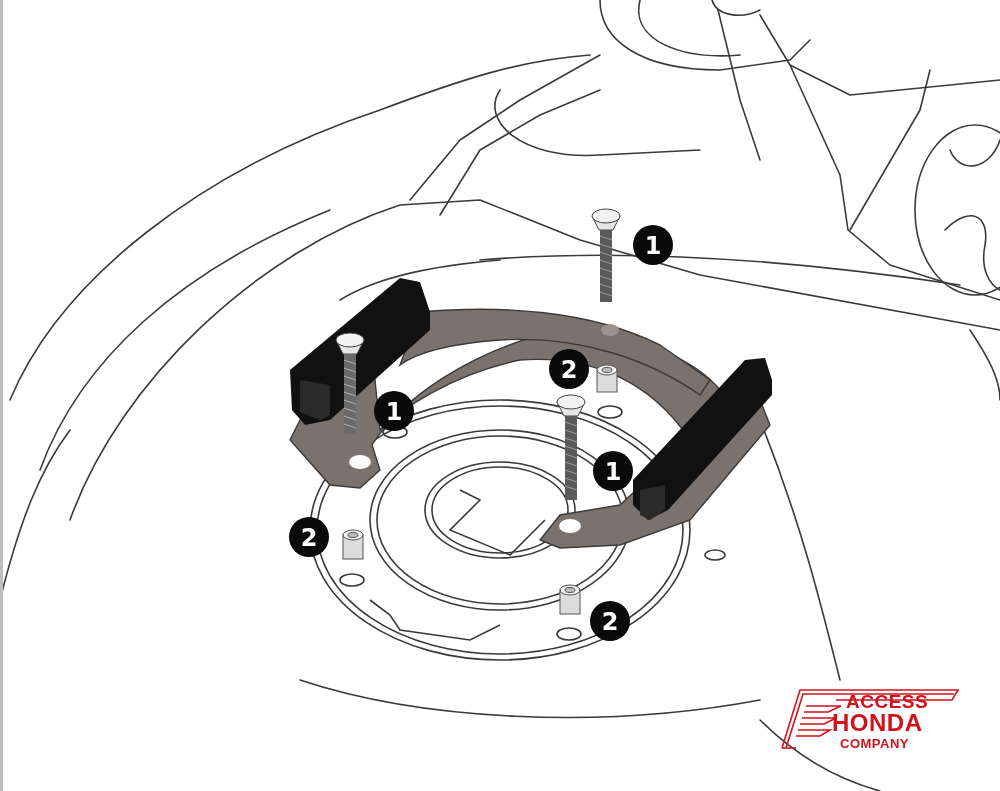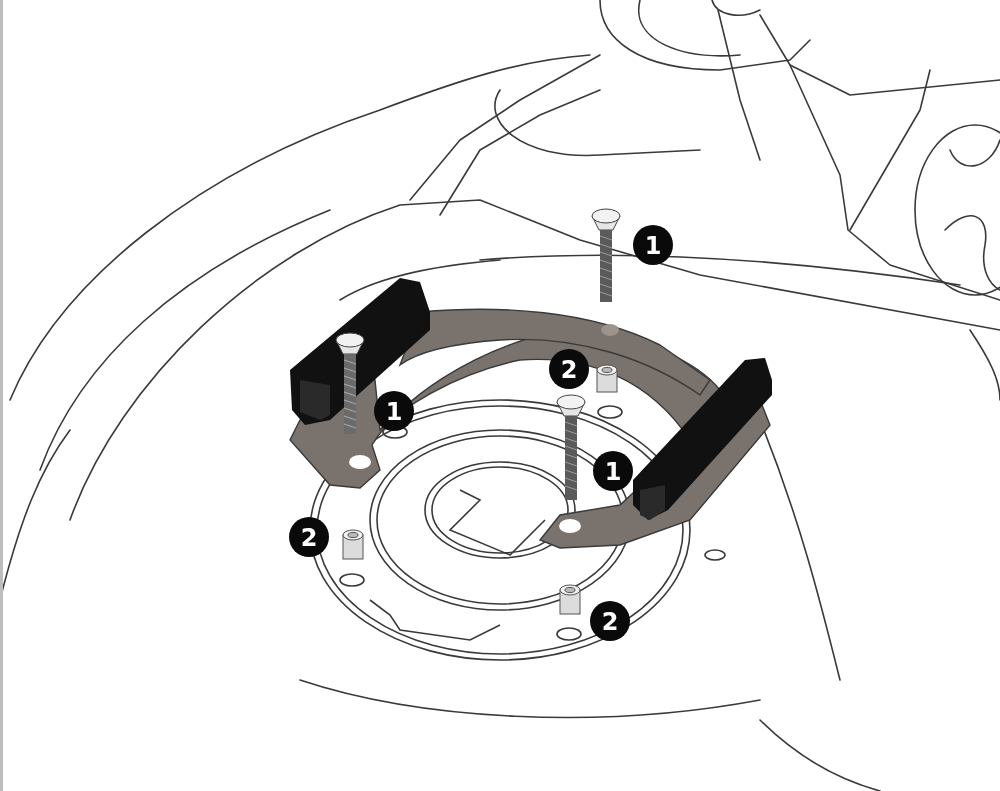--- a/index.html
+++ b/index.html
@@ -142,13 +142,28 @@
         <text class="callout" x="309" y="546" font-size="24" text-anchor="middle">2</text>
       </g>
       <g>
         <circle cx="610" cy="621" r="20" fill="#0a0a0a"></circle>
         <text class="callout" x="610" y="630" font-size="24" text-anchor="middle">2</text>
       </g>
     </g>
   </svg>
 
   
+  <div class="logo">
+    <svg width="190" height="70" viewBox="0 0 190 70">
+      <g fill="none" stroke="#d0121b" stroke-width="1.6">
+        <path d="M6 62 L 24 4 L 182 4 L 176 14 L 60 14"></path>
+        <path d="M10 62 L 27 8 L 178 8"></path>
+        <path d="M30 20 L 65 20 L 52 26 L 28 26"></path>
+        <path d="M26 32 L 60 32 L 48 38 L 24 38"></path>
+        <path d="M22 44 L 54 44 L 44 50 L 20 50"></path>
+        <path d="M6 62 L 20 62"></path>
+      </g>
+    </svg>
+    <span class="logo-text logo-line1">ACCESS</span>
+    <span class="logo-text logo-line2">HONDA</span>
+    <span class="logo-text logo-line3">COMPANY</span>
+  </div>
 </div>
 
 </body></html>

